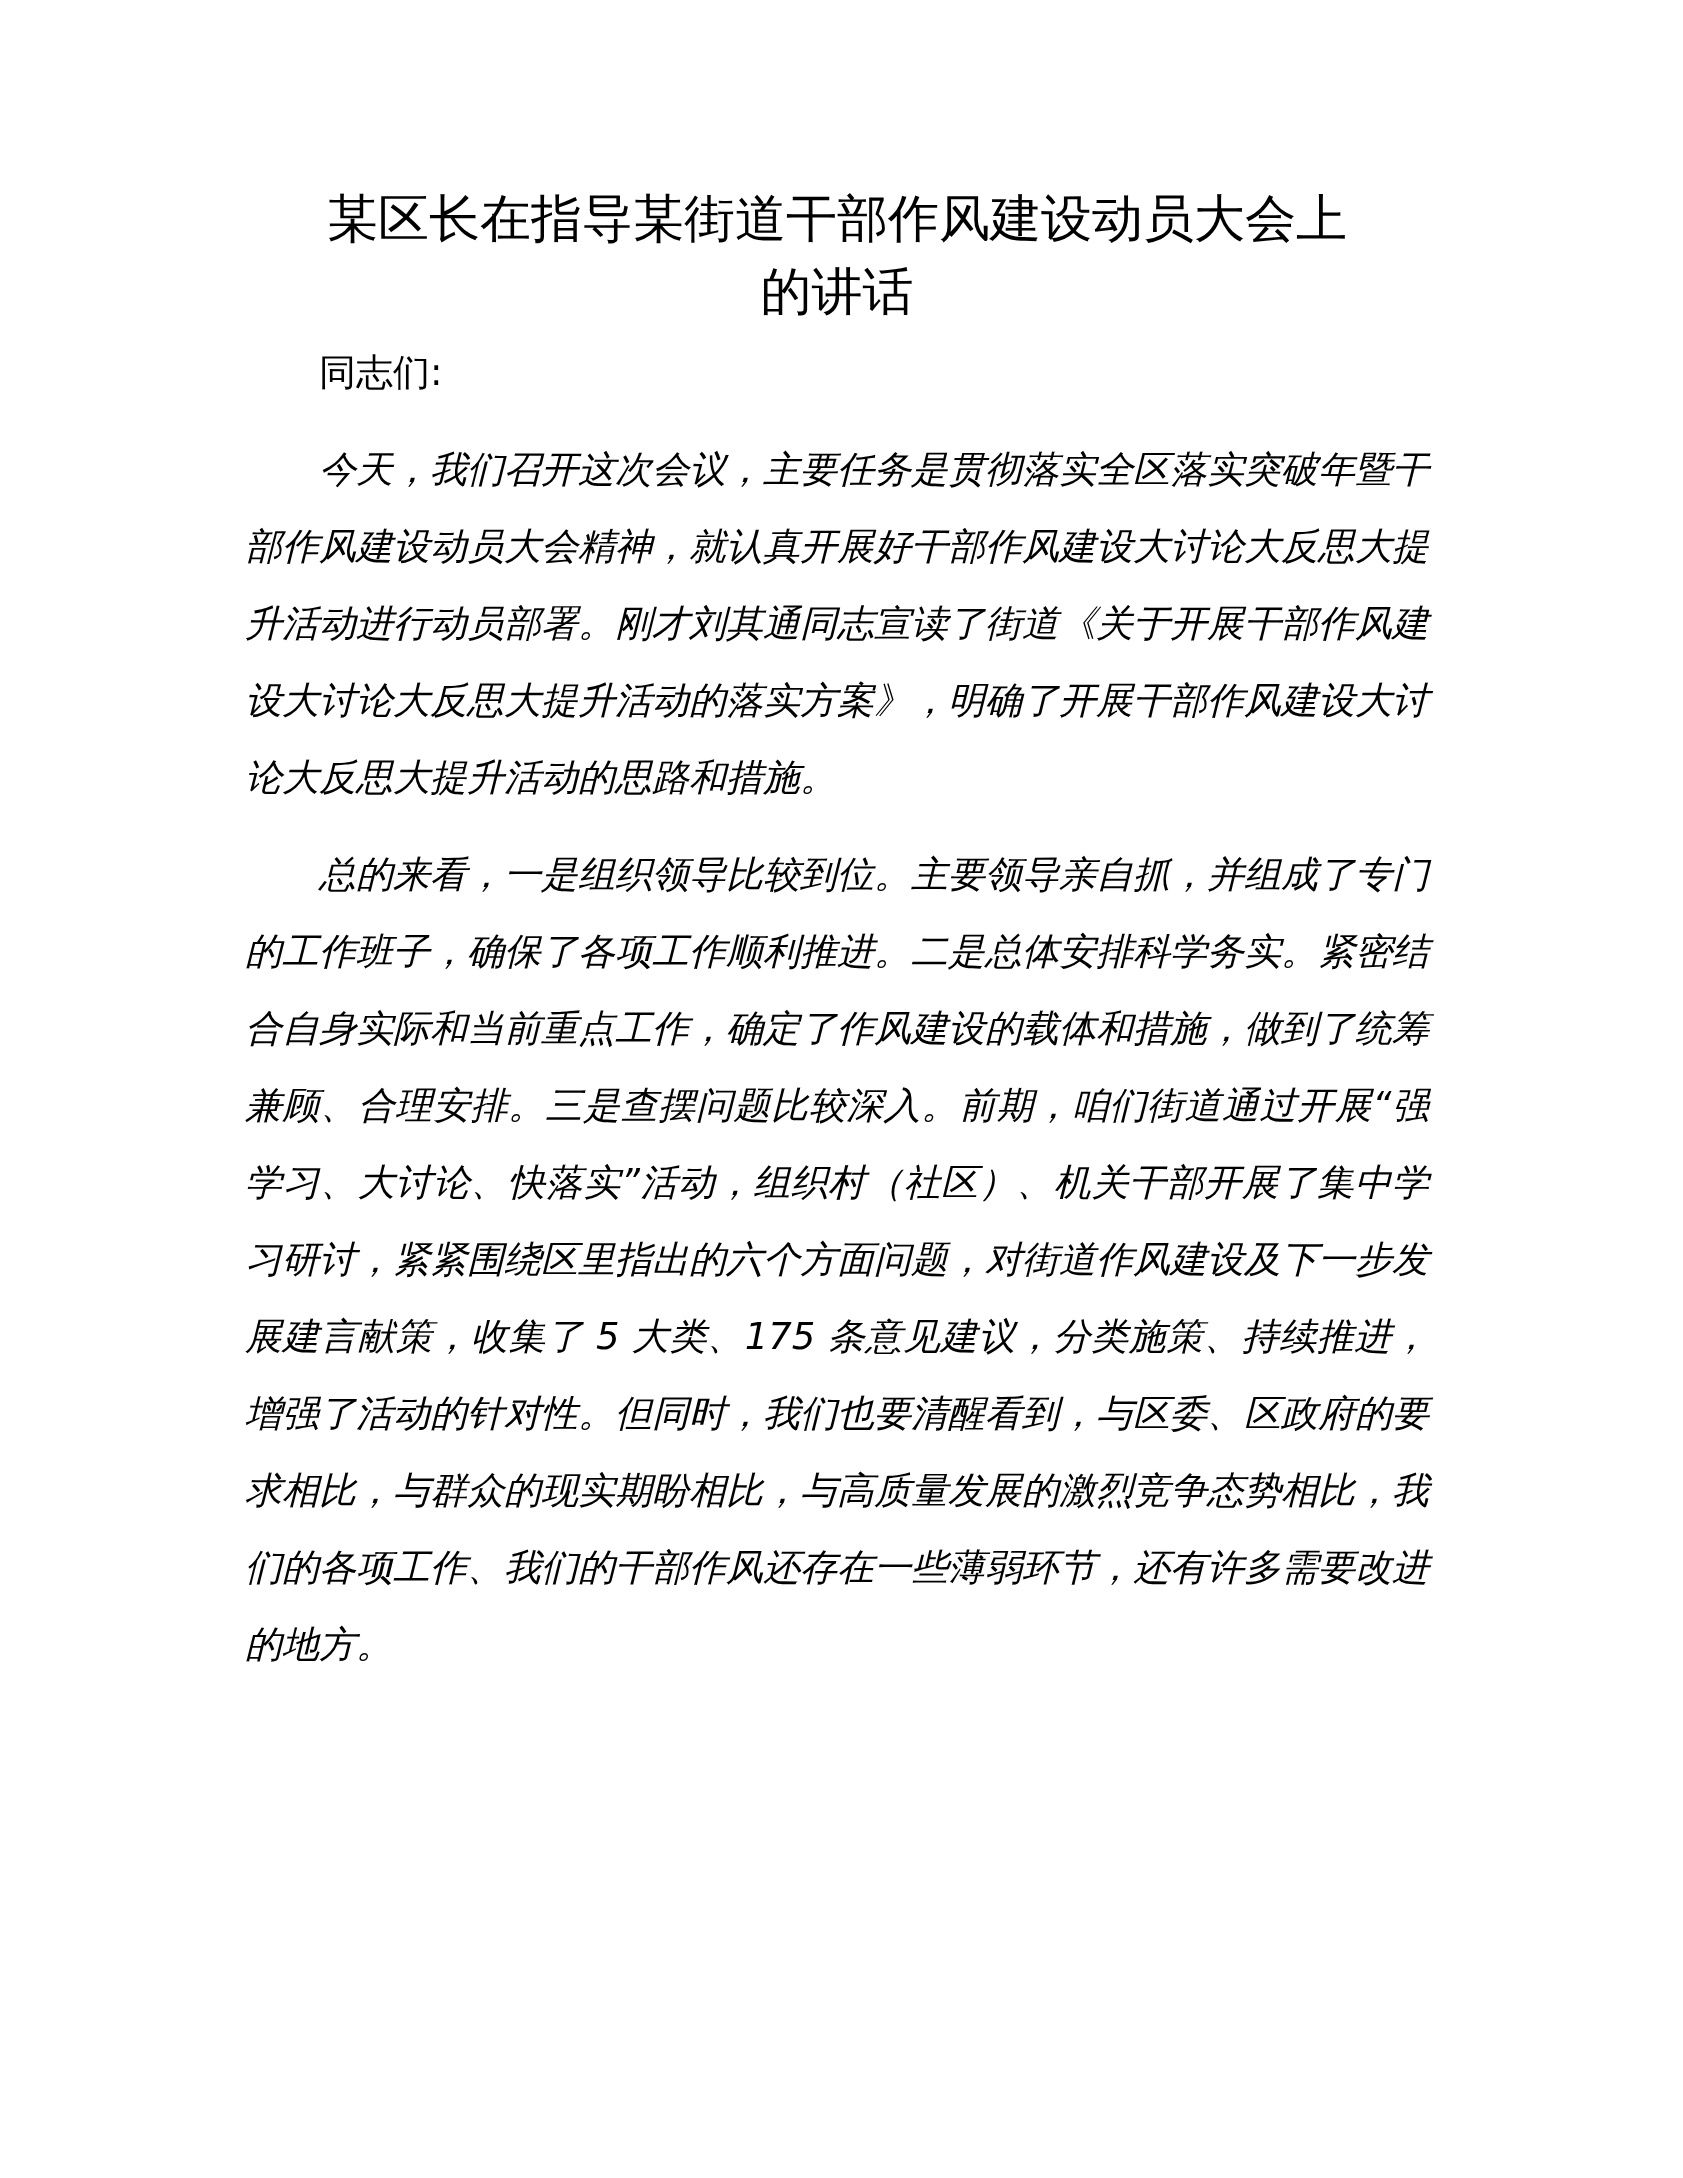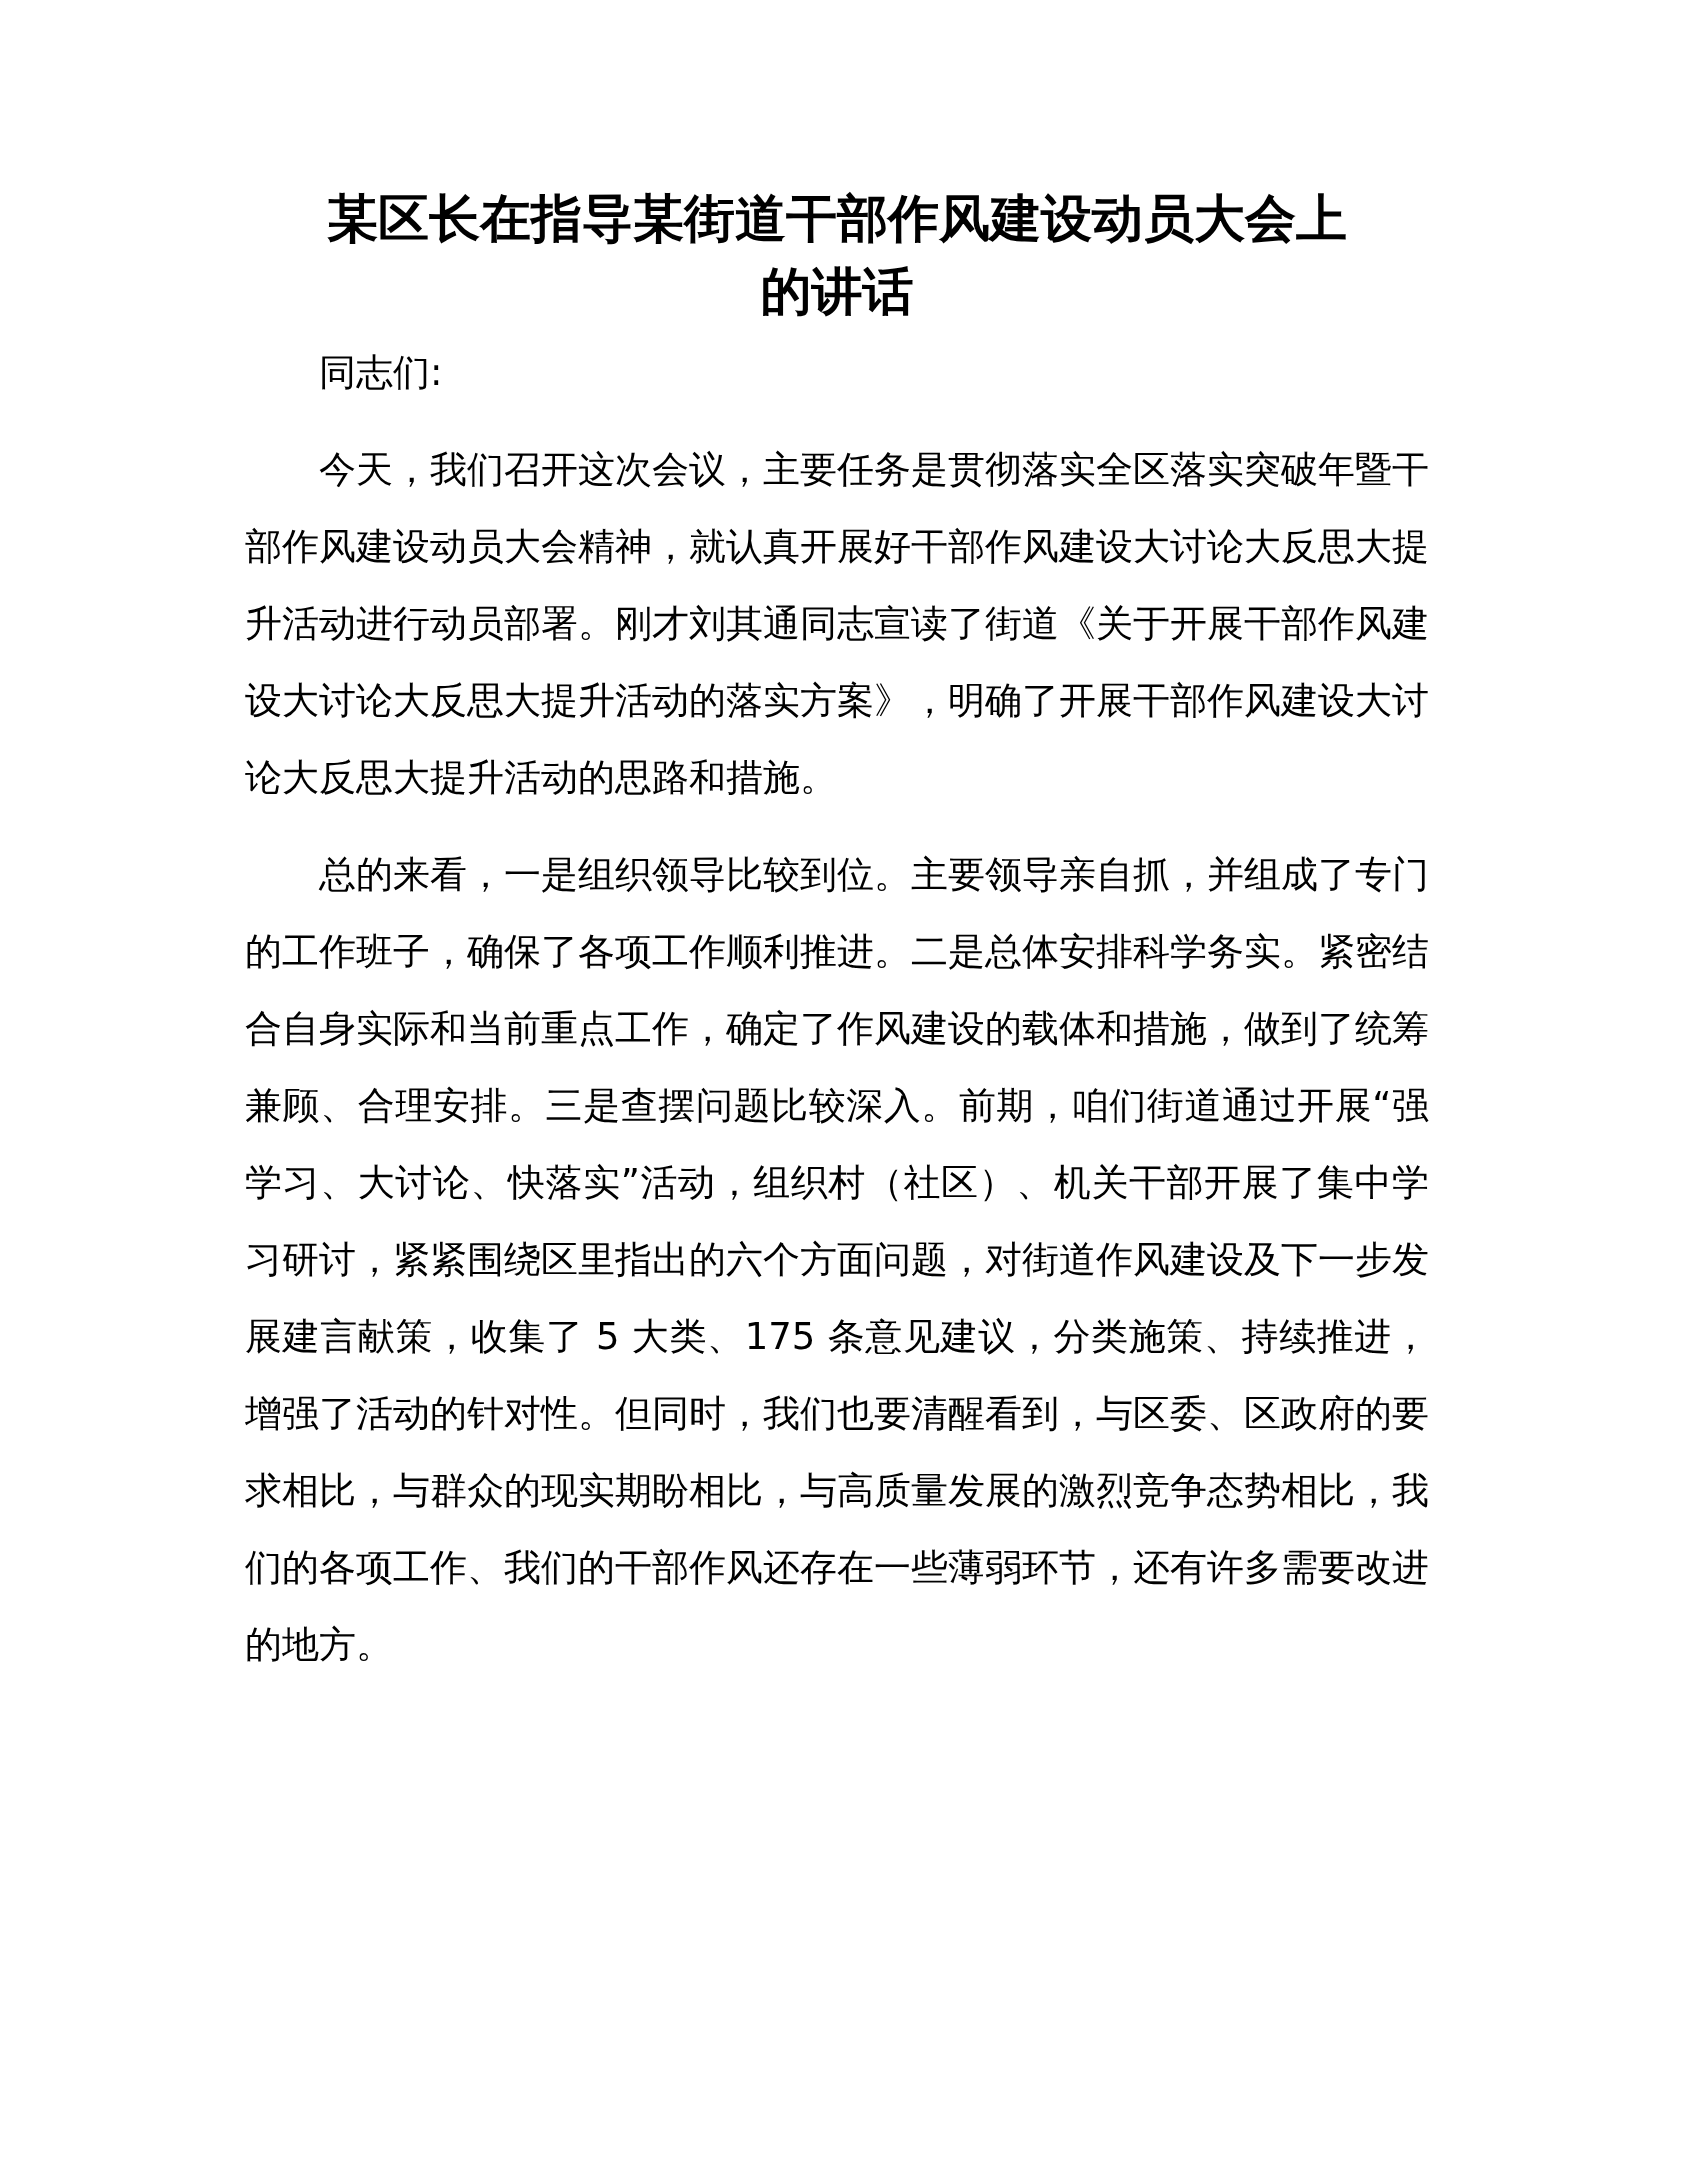--- a/index.html
+++ b/index.html
@@ -20,41 +20,42 @@
       left: 245px;
       top: 0;
       width: 1184px;
     }
     .title {
       margin: 0;
       padding-top: 182px;
       text-align: center;
       font-size: 51px;
       line-height: 73px;
-      font-weight: bold;
+      font-weight: normal;
       letter-spacing: 0px;
       width: 1184px;
     }
     .title .line {
       display: block;
       white-space: nowrap;
     }
     .body {
       margin-top: 6px;
     }
     .para {
       margin: 0;
       font-size: 37px;
       line-height: 77px;
       text-indent: 2em;
       text-align: justify;
       word-break: break-all;
     }
     .para + .para {
       margin-top: 0;
+      font-style: italic;
     }
     .salutation {
       margin-bottom: 20px;
     }
     .para.p1 {
       margin-top: 0;
     }
     .para.p2 {
       margin-top: 20px;
     }

